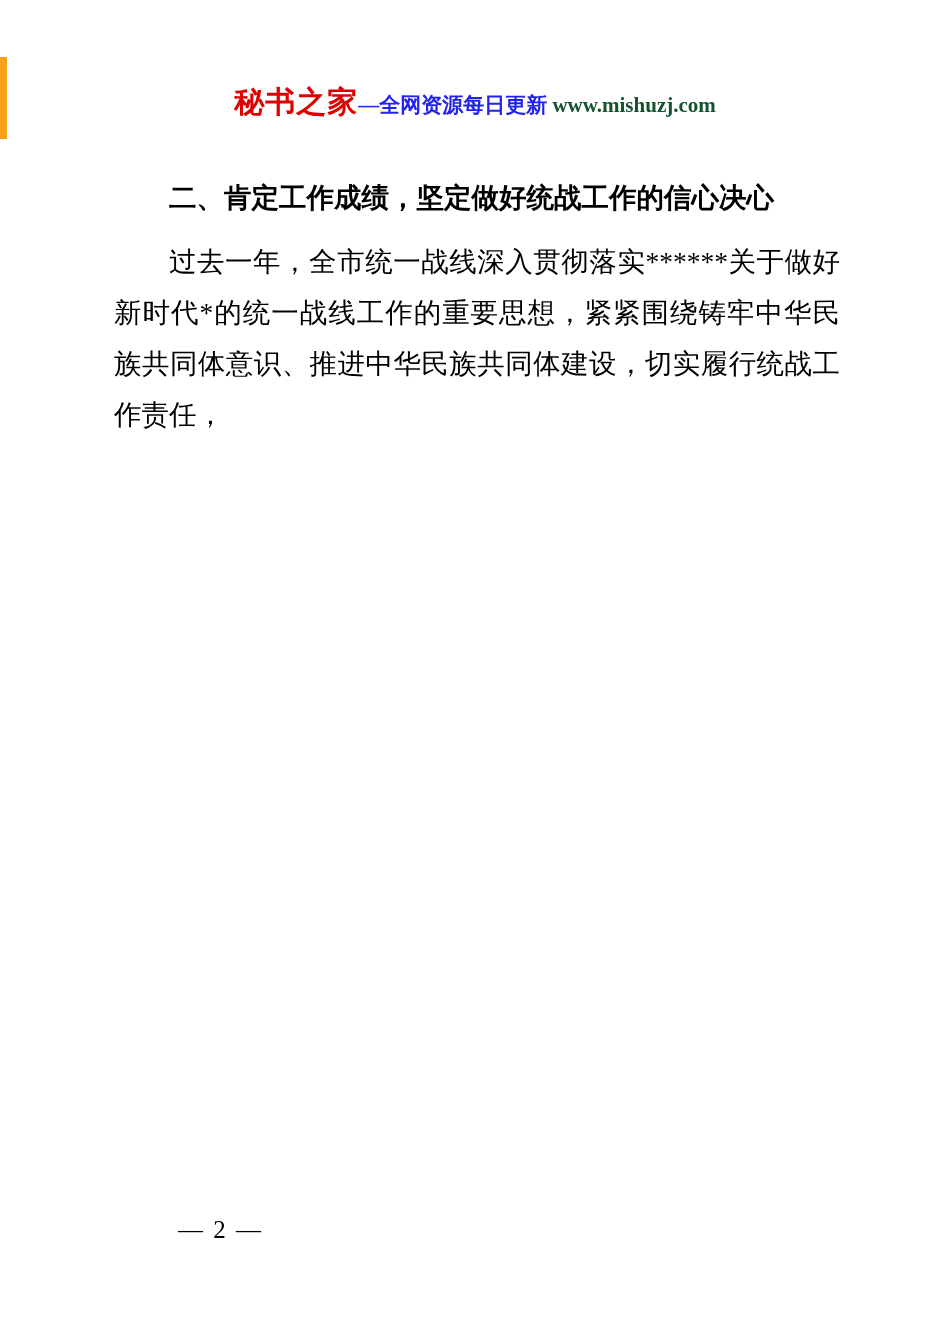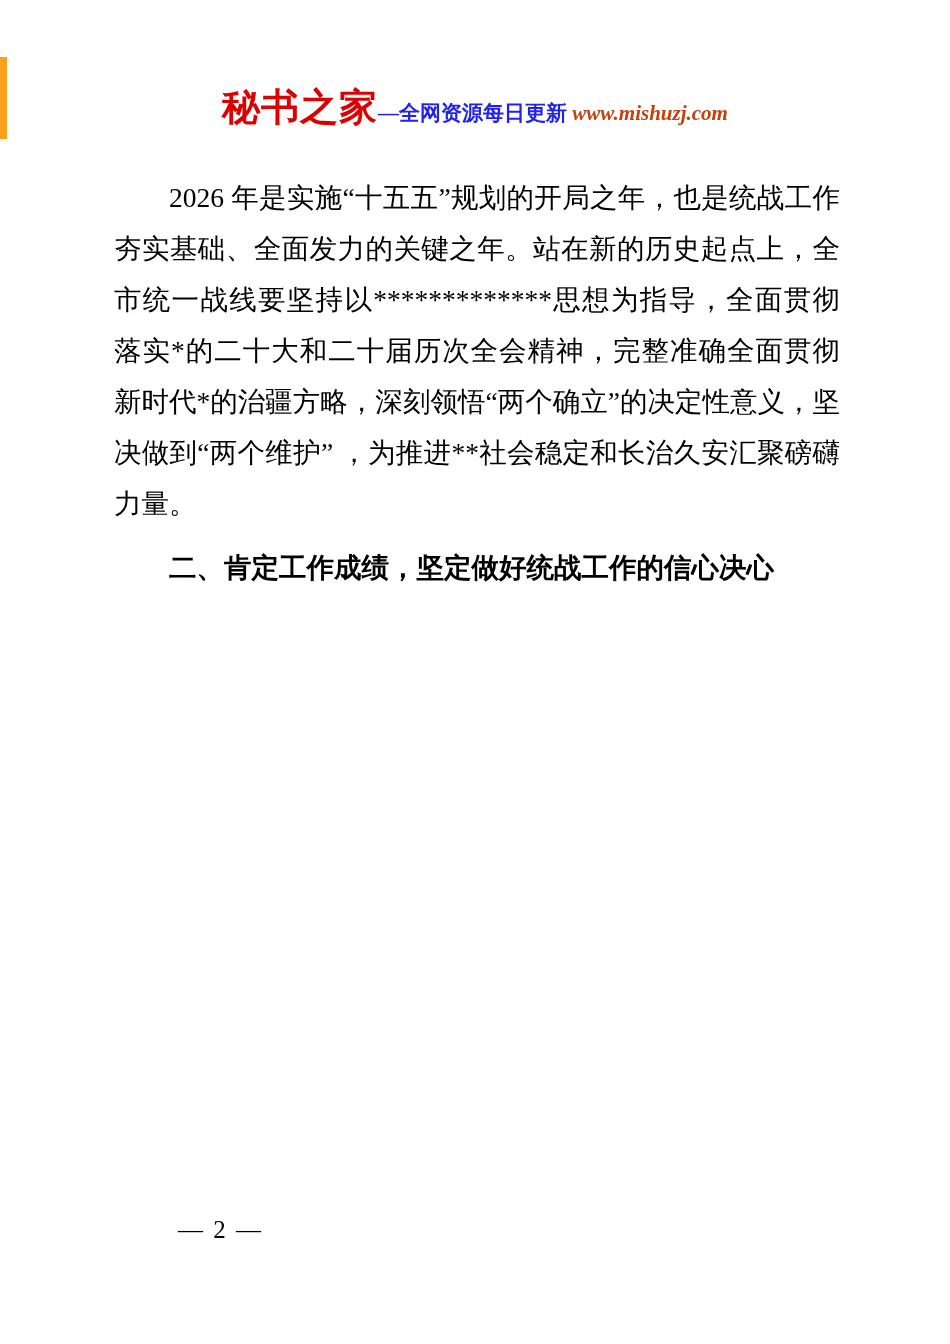--- a/index.html
+++ b/index.html
@@ -23,21 +23,21 @@
   .site-header {
     position: absolute;
     top: 82px;
     left: 0;
     width: 100%;
     text-align: center;
     font-weight: bold;
     white-space: nowrap;
   }
   .brand {
-    font-size: 38px;
+    font-size: 30px;
     letter-spacing: 1px;
   }
   .tagline, .url {
     font-size: 21px;
   }
   .doc-body {
     position: absolute;
     top: 172px;
     left: 114px;
     width: 726px;
@@ -57,20 +57,20 @@
     left: 178px;
     font-size: 25px;
     letter-spacing: 2px;
   }
 </style>
 </head>
 <body>
 
 <div class="accent-bar" style="background: rgb(247, 161, 26);"></div>
 
-<div class="site-header"><span class="brand" style="color: rgb(221, 0, 0);">秘书之家</span><span class="tagline" style="color: rgb(34, 34, 238);">—全网资源每日更新 </span><span class="url" style="color: #c2410c; font-style: italic;">www.mishuzj.com</span></div>
+<div class="site-header"><span class="brand" style="color: rgb(221, 0, 0);">秘书之家</span><span class="tagline" style="color: rgb(34, 34, 238);">—全网资源每日更新 </span><span class="url" style="color: #14532d;">www.mishuzj.com</span></div>
 
 <div class="doc-body">
-    <p class="para">2026 年是实施“十五五”规划的开局之年，也是统战工作夯实基础、全面发力的关键之年。站在新的历史起点上，全市统一战线要坚持以*************思想为指导，全面贯彻落实*的二十大和二十届历次全会精神，完整准确全面贯彻新时代*的治疆方略，深刻领悟“两个确立”的决定性意义，坚决做到“两个维护” ，为推进**社会稳定和长治久安汇聚磅礴力量。</p>
     <p class="para bold">二、肯定工作成绩，坚定做好统战工作的信心决心</p>
+    <p class="para">过去一年，全市统一战线深入贯彻落实******关于做好新时代*的统一战线工作的重要思想，紧紧围绕铸牢中华民族共同体意识、推进中华民族共同体建设，切实履行统战工作责任，</p>
   </div>
 
 <div class="page-footer">— 2 —</div>
 
 </body></html>

